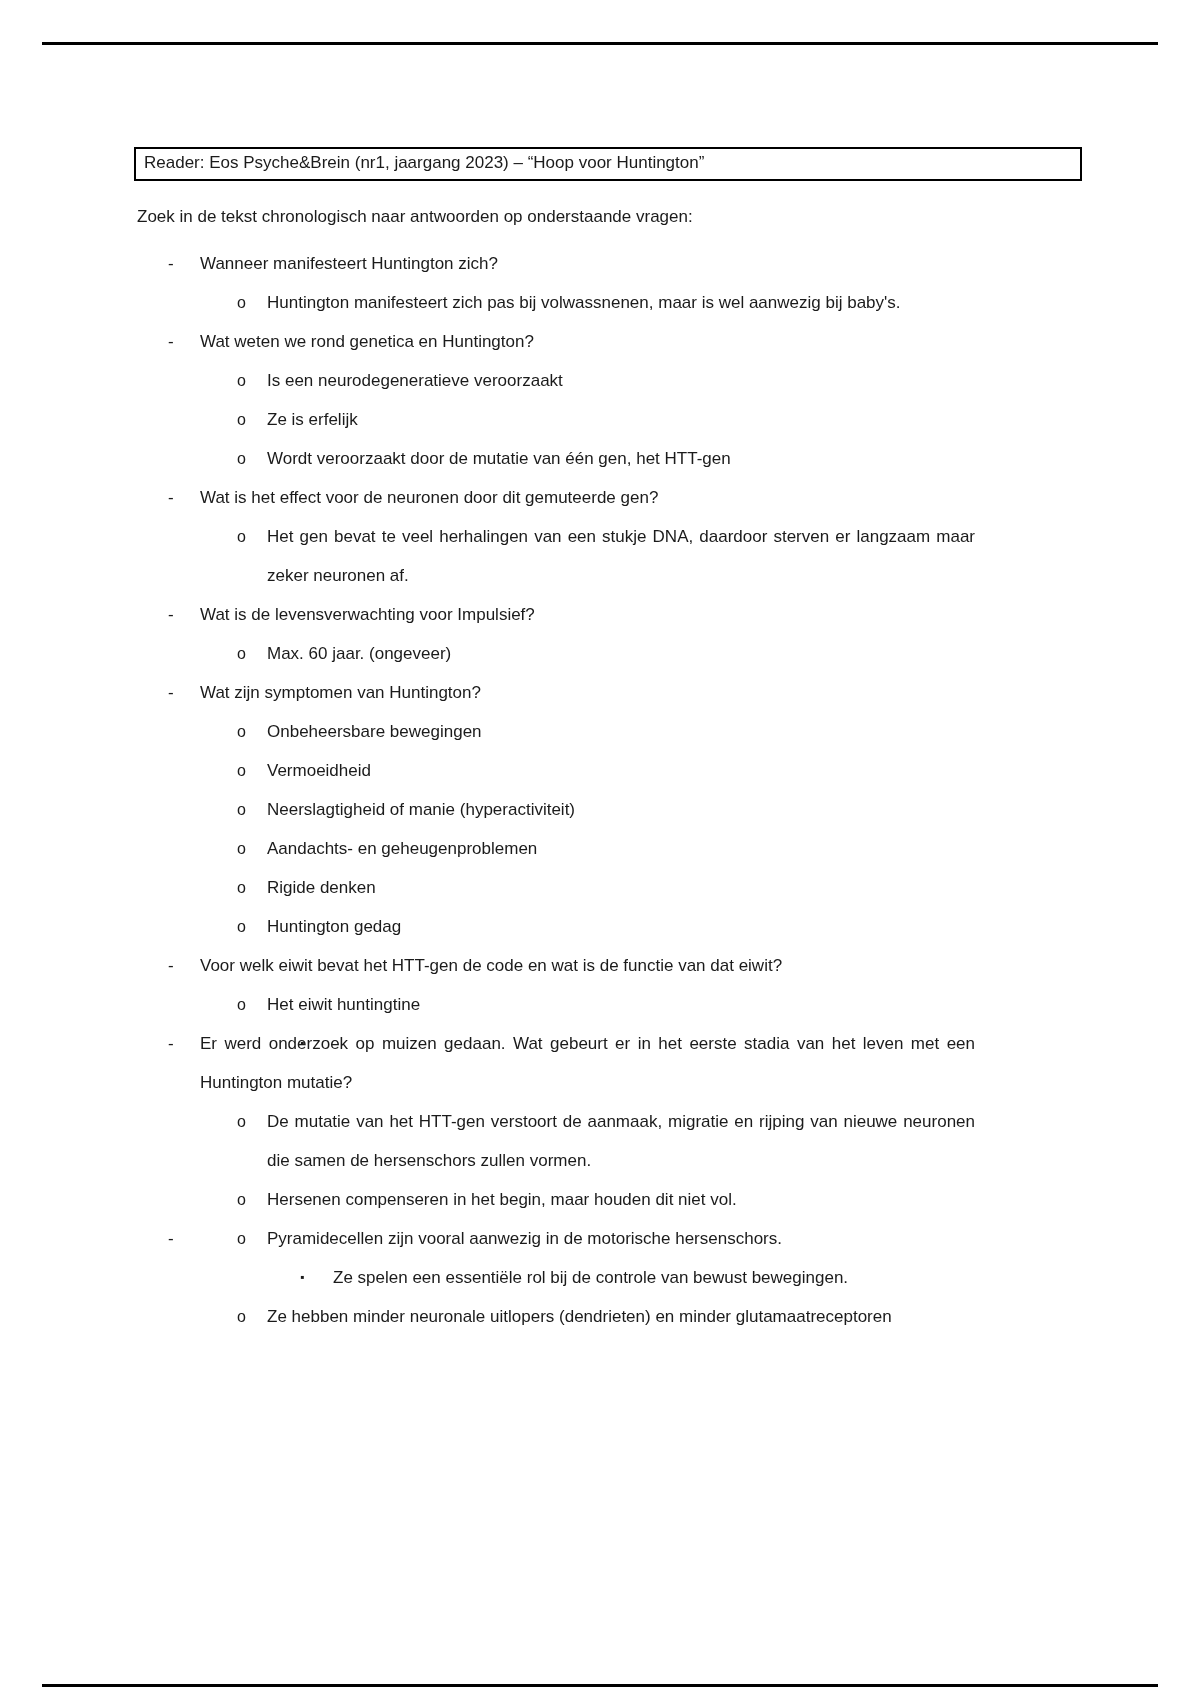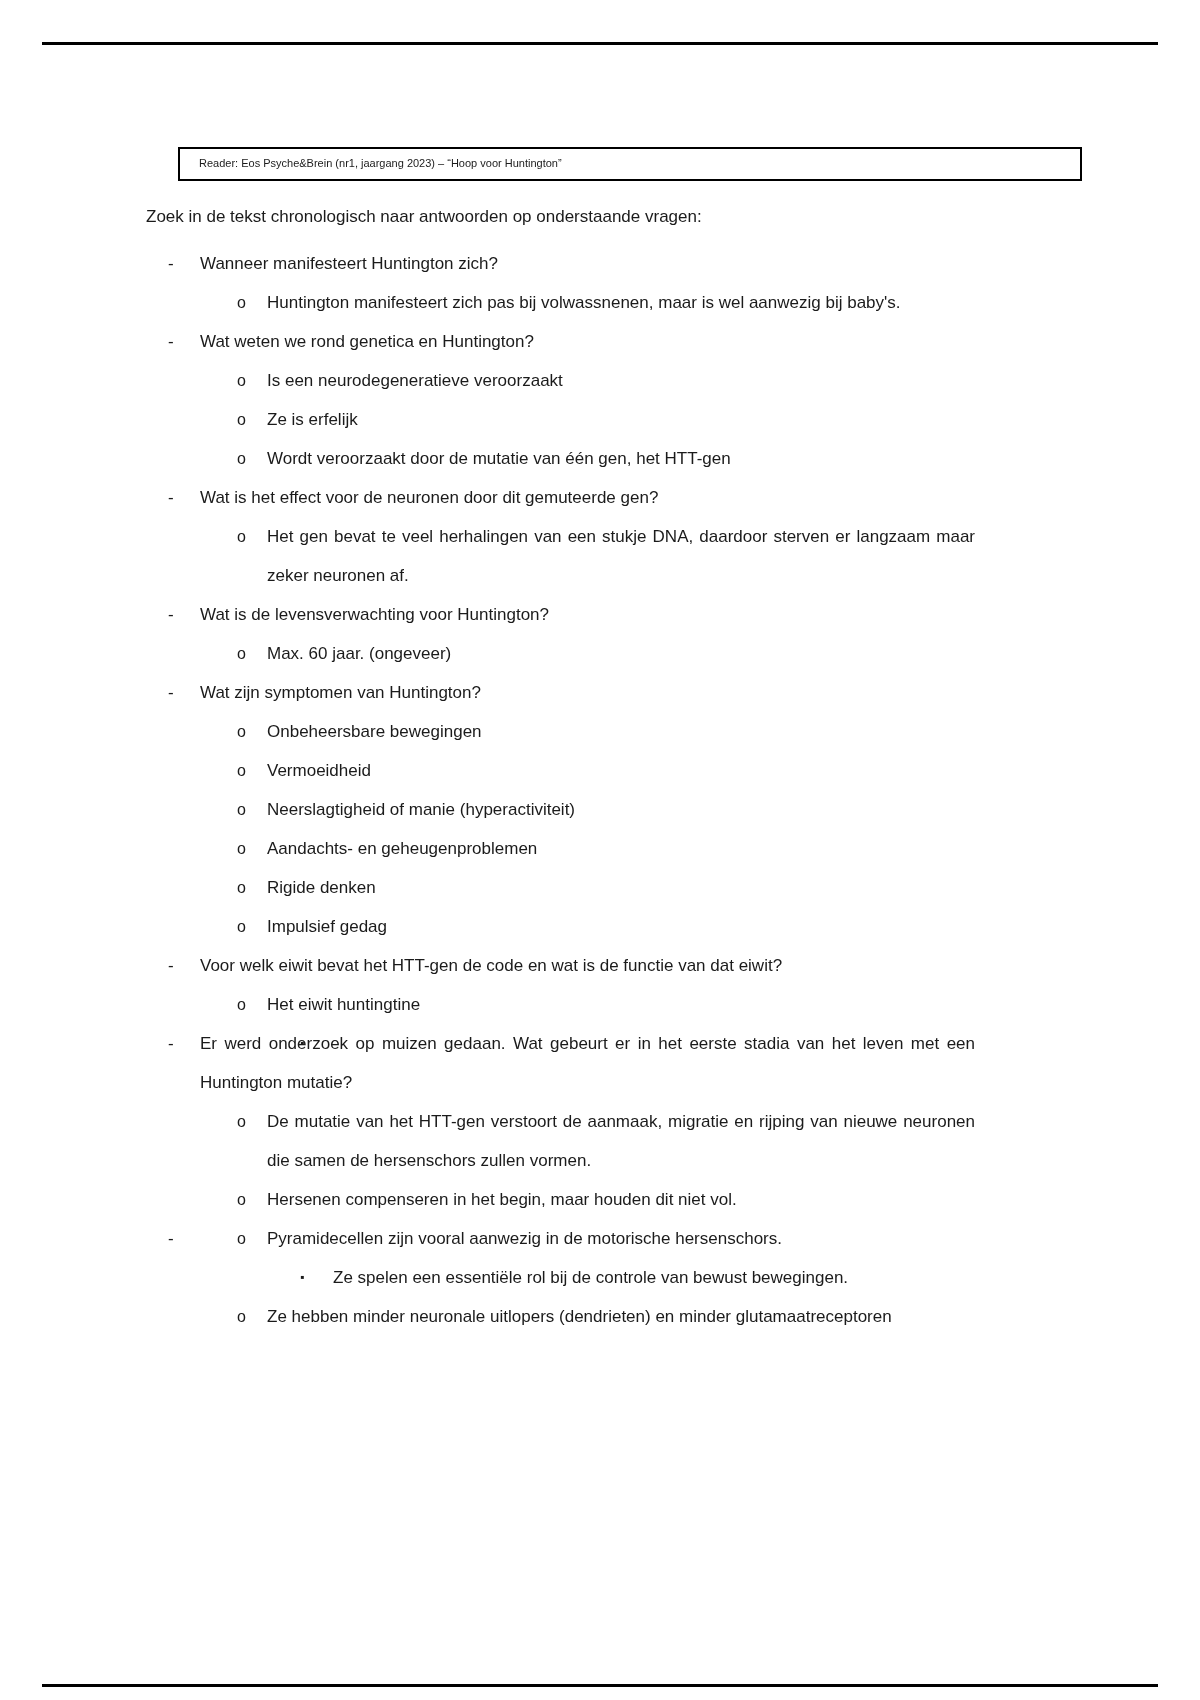--- a/index.html
+++ b/index.html
@@ -23,27 +23,26 @@
   .rule.top { top: 42px; }
   .rule.bottom { top: 1684px; }
   .content {
     position: absolute;
     left: 134px;
     top: 147px;
     width: 948px;
   }
   .title-box {
     border: 2px solid #000000;
-    padding: 3px 9px 5px 19px;
-    font-size: 11px;
+    padding: 3px 9px 5px 8px;
+    font-size: 17px;
     line-height: 22px;
-    margin-left: 44px;
   }
   .intro {
-    margin: 16px 0 0 12px;
+    margin: 16px 0 0 3px;
     font-size: 17px;
     line-height: 39px;
   }
   .qa-list {
     width: 841px;
     margin-top: 8px;
     font-size: 17px;
     line-height: 39px;
   }
   .li {
@@ -77,29 +76,29 @@
 
     <div class="qa-list" id="qa-list">
         <div class="li level1"><span class="marker">-</span><span class="text">Wanneer manifesteert Huntington zich?</span></div>
         <div class="li level2"><span class="marker">o</span><span class="text">Huntington manifesteert zich pas bij volwassnenen, maar is wel aanwezig bij baby's.</span></div>
         <div class="li level1"><span class="marker">-</span><span class="text">Wat weten we rond genetica en Huntington?</span></div>
         <div class="li level2"><span class="marker">o</span><span class="text">Is een neurodegeneratieve veroorzaakt</span></div>
         <div class="li level2"><span class="marker">o</span><span class="text">Ze is erfelijk</span></div>
         <div class="li level2"><span class="marker">o</span><span class="text">Wordt veroorzaakt door de mutatie van één gen, het HTT-gen</span></div>
         <div class="li level1"><span class="marker">-</span><span class="text">Wat is het effect voor de neuronen door dit gemuteerde gen?</span></div>
         <div class="li level2"><span class="marker">o</span><span class="text">Het gen bevat te veel herhalingen van een stukje DNA, daardoor sterven er langzaam maar zeker neuronen af.</span></div>
-        <div class="li level1"><span class="marker">-</span><span class="text">Wat is de levensverwachting voor Huntington?</span></div>
+        <div class="li level1"><span class="marker">-</span><span class="text">Wat is de levensverwachting voor Impulsief?</span></div>
         <div class="li level2"><span class="marker">o</span><span class="text">Max. 60 jaar. (ongeveer)</span></div>
         <div class="li level1"><span class="marker">-</span><span class="text">Wat zijn symptomen van Huntington?</span></div>
         <div class="li level2"><span class="marker">o</span><span class="text">Onbeheersbare bewegingen</span></div>
         <div class="li level2"><span class="marker">o</span><span class="text">Vermoeidheid</span></div>
         <div class="li level2"><span class="marker">o</span><span class="text">Neerslagtigheid of manie (hyperactiviteit)</span></div>
         <div class="li level2"><span class="marker">o</span><span class="text">Aandachts- en geheugenproblemen</span></div>
         <div class="li level2"><span class="marker">o</span><span class="text">Rigide denken</span></div>
-        <div class="li level2"><span class="marker">o</span><span class="text">Impulsief gedag</span></div>
+        <div class="li level2"><span class="marker">o</span><span class="text">Huntington gedag</span></div>
         <div class="li level1"><span class="marker">-</span><span class="text">Voor welk eiwit bevat het HTT-gen de code en wat is de functie van dat eiwit?</span></div>
         <div class="li level2"><span class="marker">o</span><span class="text">Het eiwit huntingtine</span></div>
         <div class="li level3"><span class="marker">▪</span></div>
         <div class="li level1"><span class="marker">-</span><span class="text">Er werd onderzoek op muizen gedaan. Wat gebeurt er in het eerste stadia van het leven met een Huntington mutatie?</span></div>
         <div class="li level2"><span class="marker">o</span><span class="text">De mutatie van het HTT-gen verstoort de aanmaak, migratie en rijping van nieuwe neuronen die samen de hersenschors zullen vormen.</span></div>
         <div class="li level2"><span class="marker">o</span><span class="text">Hersenen compenseren in het begin, maar houden dit niet vol.</span></div>
         <div class="li level1"><span class="marker">-</span></div>
         <div class="li level2"><span class="marker">o</span><span class="text">Pyramidecellen zijn vooral aanwezig in de motorische hersenschors.</span></div>
         <div class="li level3"><span class="marker">▪</span><span class="text">Ze spelen een essentiële rol bij de controle van bewust bewegingen.</span></div>
         <div class="li level2"><span class="marker">o</span><span class="text">Ze hebben minder neuronale uitlopers (dendrieten) en minder glutamaatreceptoren</span></div>

